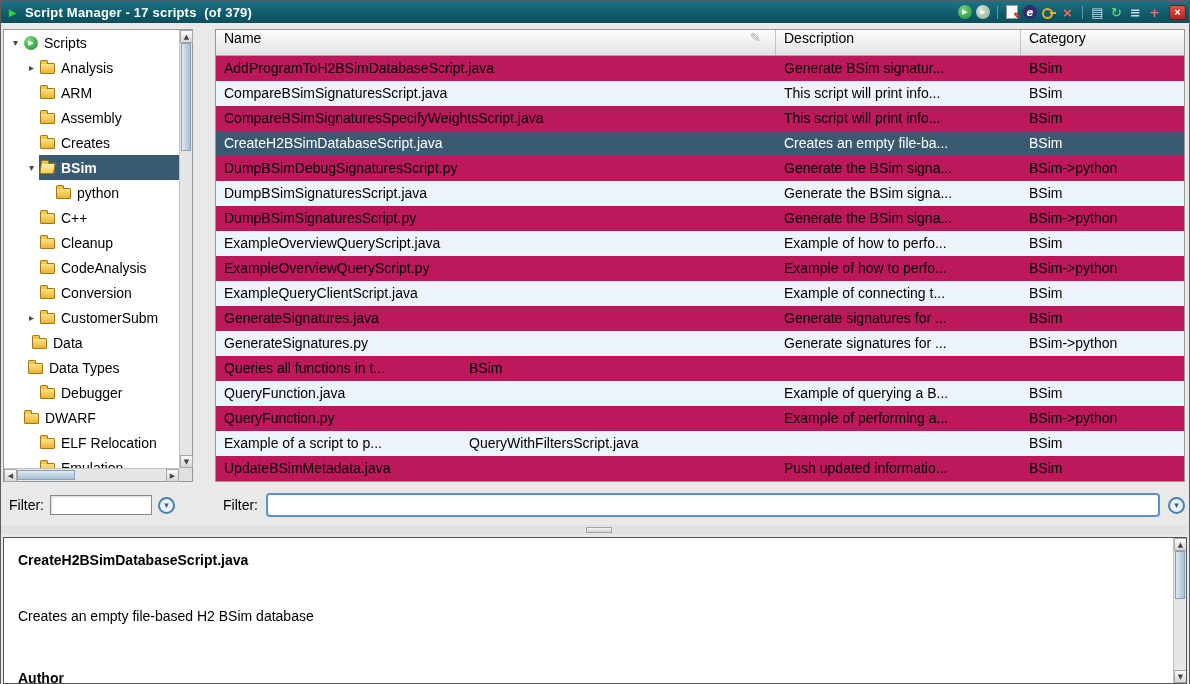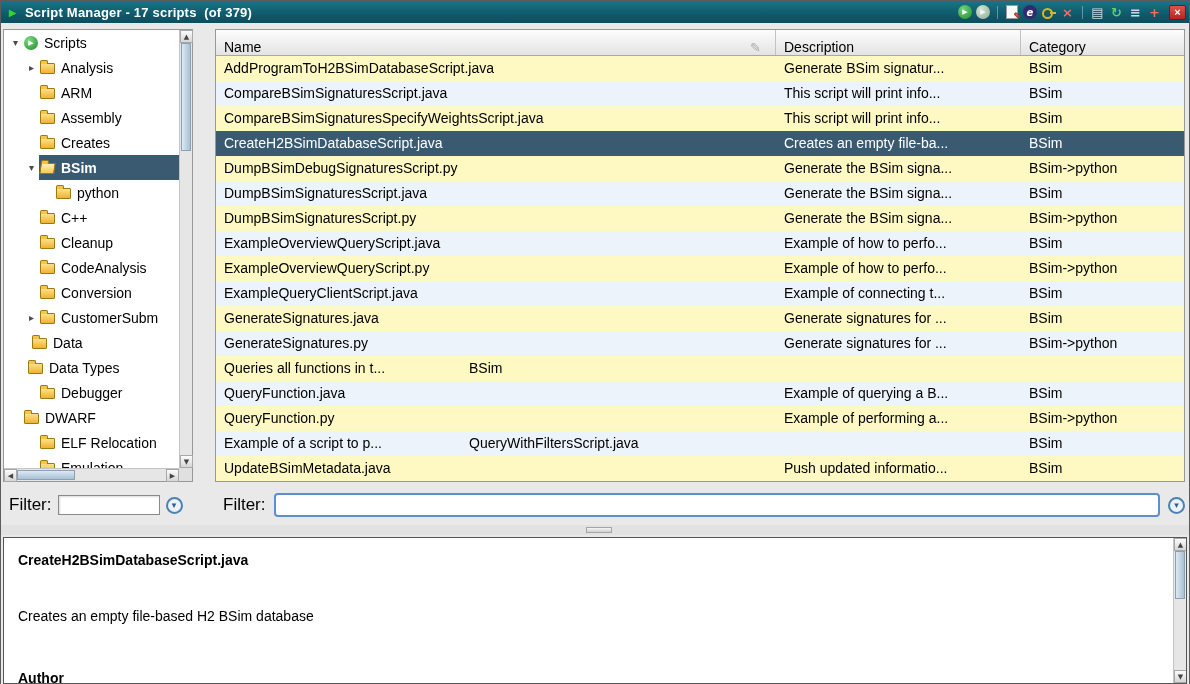--- a/index.html
+++ b/index.html
@@ -78,39 +78,39 @@
     background:linear-gradient(90deg,#dce9f4,#a9c0d4); border:1px solid #8aa0b4; }
   .sb-thumb-h { position:absolute; top:1px; bottom:1px;
     background:linear-gradient(180deg,#dce9f4,#a9c0d4); border:1px solid #8aa0b4; }
   .sb-corner { position:absolute; right:0; bottom:0; width:13px; height:13px; background:#e0e0e0; }
 
   
   .table-panel { position:absolute; left:214px; top:28px; right:4px; height:453px;
     background:#fff; border:1px solid #979797; overflow:hidden; }
   .thead { display:flex; height:26px;
     background:linear-gradient(#fdfdfd,#e3e3e3); border-bottom:1px solid #a8a8a8; }
-  .th { display:flex; align-items:flex-end; padding-left:8px; border-right:1px solid #c2c2c2;
+  .th { display:flex; align-items:flex-start; padding-left:8px; border-right:1px solid #c2c2c2;
     white-space:nowrap; overflow:hidden; }
   .th:last-child { border-right:none; }
   .col-name { width:560px; flex:none; }
   .col-desc { width:245px; flex:none; }
   .col-cat  { flex:1; min-width:0; }
   .sort-icon { margin-left:auto; margin-right:14px; color:#aaa; font-size:13px;
     font-family:"DejaVu Sans",sans-serif; }
   .sort-icon::before { content:"✎"; }
-  .trow { display:flex; height:25px; align-items:center; background:#fef9c3; }
+  .trow { display:flex; height:25px; align-items:center; background:#be185d; }
   .trow.alt { background:#edf3fa; }
   .trow.selected { background:#3a5a72; color:#fff; }
   .td { padding-left:8px; white-space:nowrap; overflow:hidden; height:25px; line-height:25px; }
 
   
   .filter-row { position:absolute; top:489px; height:30px; display:flex; align-items:center; }
   .filter-left { left:2px; width:208px; padding-left:6px; gap:6px; }
   .filter-right { left:214px; right:4px; padding-left:8px; gap:8px; }
-  .filter-label { font-size:17px; }
+  .filter-label { font-size:14px; }
   .filter-input-small { width:102px; height:20px; border:1px solid #8a8a8a;
     background:#fff; box-shadow:inset 1px 1px 2px rgba(0,0,0,.15); font:inherit; padding:0 4px; }
   .filter-input-big { flex:1; height:24px; border:2px solid #5b8fce; border-radius:4px;
     background:#fff; font:inherit; padding:0 6px; outline:none; }
   .filter-opt { width:17px; height:17px; border-radius:50%; border:2px solid #4f81b0;
     background:#eaf2fb; flex:none; display:flex; align-items:center; justify-content:center; }
   .filter-opt::before { content:"▾"; color:#2f5f94; font-size:9px; font-family:"DejaVu Sans",sans-serif; }
 
   
   .splitter { position:absolute; left:0; right:0; top:524px; height:10px; background:#e2e2e2; }

